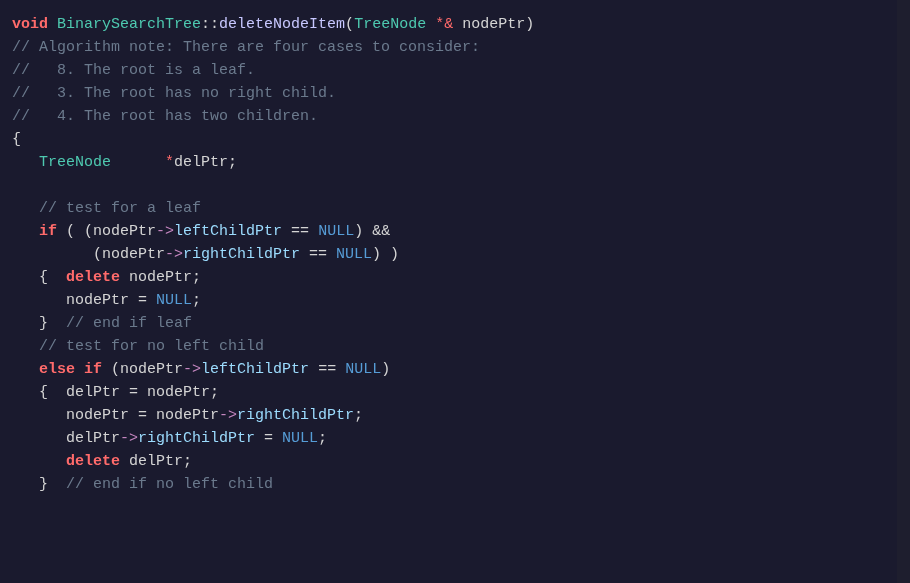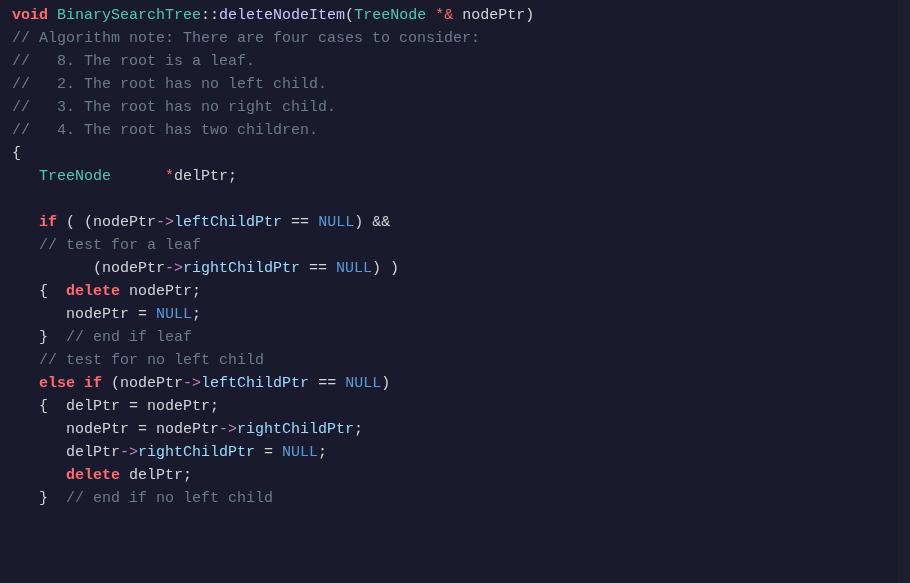--- a/index.html
+++ b/index.html
@@ -12,21 +12,21 @@
       background: #1e1e2e;
       font-family: 'Courier New', Courier, monospace;
       font-size: 15px;
       line-height: 23px;
     }
 
     .code-container {
       background: #1a1a2e;
       width: 897px;
       min-height: 583px;
-      padding: 4px 0;
+      padding: 13px 0;
       overflow: hidden;
     }
 
     .line {
       display: flex;
       align-items: baseline;
       padding: 0 12px;
       white-space: pre;
     }
 
@@ -47,28 +47,27 @@
     .plain     { color: #d4d4d4; }
     .param-type{ color: #4ec9b0; }
   </style>
 </head>
 <body>
 
 <div class="code-container" id="code-editor">
 <div class="line"><span class="code-text"><span class="kw">void</span><span class="plain"> </span><span class="cls">BinarySearchTree</span><span class="plain">::</span><span class="fn">deleteNodeItem</span><span class="plain">(</span><span class="param-type">TreeNode</span><span class="plain"> </span><span class="star">*</span><span class="amp">&amp;</span><span class="plain"> nodePtr)</span></span></div>
     <div class="line"><span class="code-text"><span class="comment">// Algorithm note: There are four cases to consider:</span></span></div>
     <div class="line"><span class="code-text"><span class="comment">//   8. The root is a leaf.</span></span></div>
-    <div class="line"><span class="code-text"><span class="comment">//   2. The root has no left child.</span></span></div>
     <div class="line"><span class="code-text"><span class="comment">//   3. The root has no right child.</span></span></div>
     <div class="line"><span class="code-text"><span class="comment">//   4. The root has two children.</span></span></div>
     <div class="line"><span class="code-text"><span class="plain">{</span></span></div>
     <div class="line"><span class="code-text"><span class="plain">   </span><span class="param-type">TreeNode</span><span class="plain">      </span><span class="star">*</span><span class="plain">delPtr;</span></span></div>
     <div class="line"><span class="code-text">&nbsp;</span></div>
+    <div class="line"><span class="code-text"><span class="plain">   </span><span class="comment">// test for a leaf</span></span></div>
     <div class="line"><span class="code-text"><span class="plain">   </span><span class="kw">if</span><span class="plain"> ( (nodePtr</span><span class="ptr">-&gt;</span><span class="member">leftChildPtr</span><span class="plain"> == </span><span class="null-val">NULL</span><span class="plain">) &amp;&amp;</span></span></div>
-    <div class="line"><span class="code-text"><span class="plain">   </span><span class="comment">// test for a leaf</span></span></div>
     <div class="line"><span class="code-text"><span class="plain">         (nodePtr</span><span class="ptr">-&gt;</span><span class="member">rightChildPtr</span><span class="plain"> == </span><span class="null-val">NULL</span><span class="plain">) )</span></span></div>
     <div class="line"><span class="code-text"><span class="plain">   {  </span><span class="kw">delete</span><span class="plain"> nodePtr;</span></span></div>
     <div class="line"><span class="code-text"><span class="plain">      nodePtr = </span><span class="null-val">NULL</span><span class="plain">;</span></span></div>
     <div class="line"><span class="code-text"><span class="plain">   }  </span><span class="comment">// end if leaf</span></span></div>
     <div class="line"><span class="code-text"><span class="plain">   </span><span class="comment">// test for no left child</span></span></div>
     <div class="line"><span class="code-text"><span class="plain">   </span><span class="kw">else</span><span class="plain"> </span><span class="kw">if</span><span class="plain"> (nodePtr</span><span class="ptr">-&gt;</span><span class="member">leftChildPtr</span><span class="plain"> == </span><span class="null-val">NULL</span><span class="plain">)</span></span></div>
     <div class="line"><span class="code-text"><span class="plain">   {  delPtr = nodePtr;</span></span></div>
     <div class="line"><span class="code-text"><span class="plain">      nodePtr = nodePtr</span><span class="ptr">-&gt;</span><span class="member">rightChildPtr</span><span class="plain">;</span></span></div>
     <div class="line"><span class="code-text"><span class="plain">      delPtr</span><span class="ptr">-&gt;</span><span class="member">rightChildPtr</span><span class="plain"> = </span><span class="null-val">NULL</span><span class="plain">;</span></span></div>
     <div class="line"><span class="code-text"><span class="plain">      </span><span class="kw">delete</span><span class="plain"> delPtr;</span></span></div>

